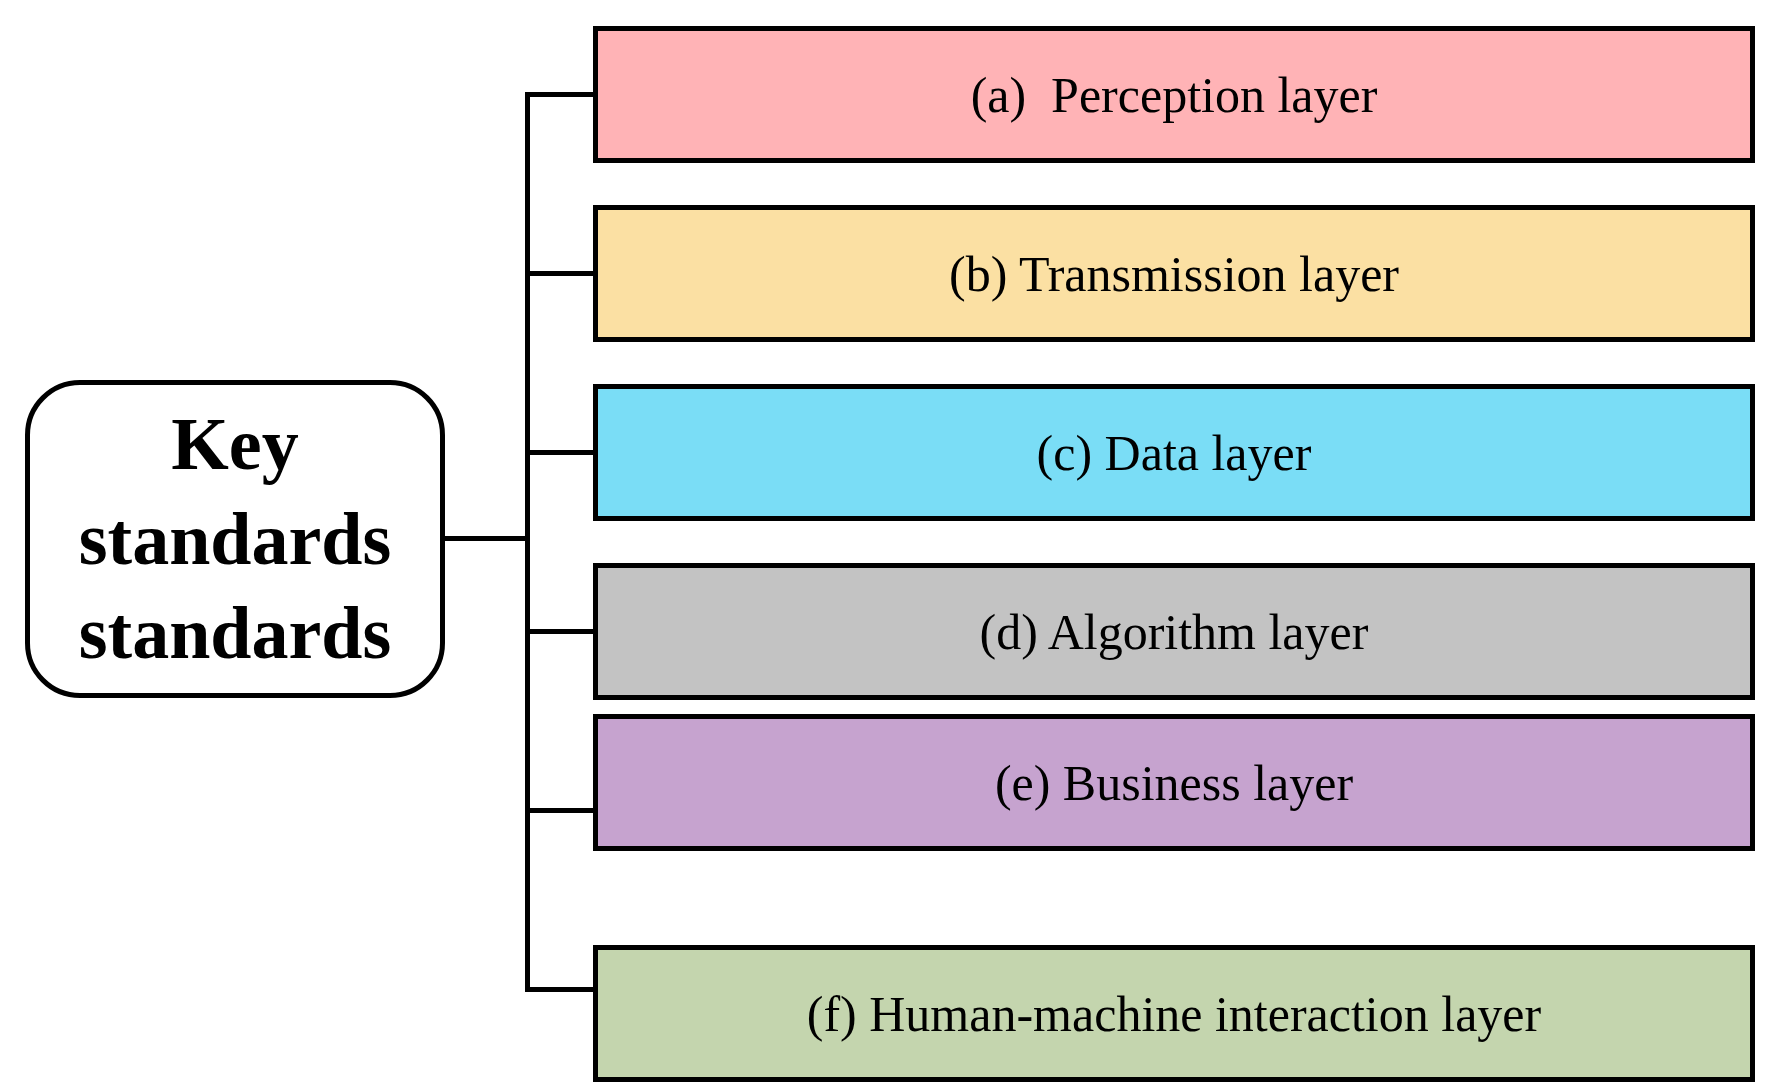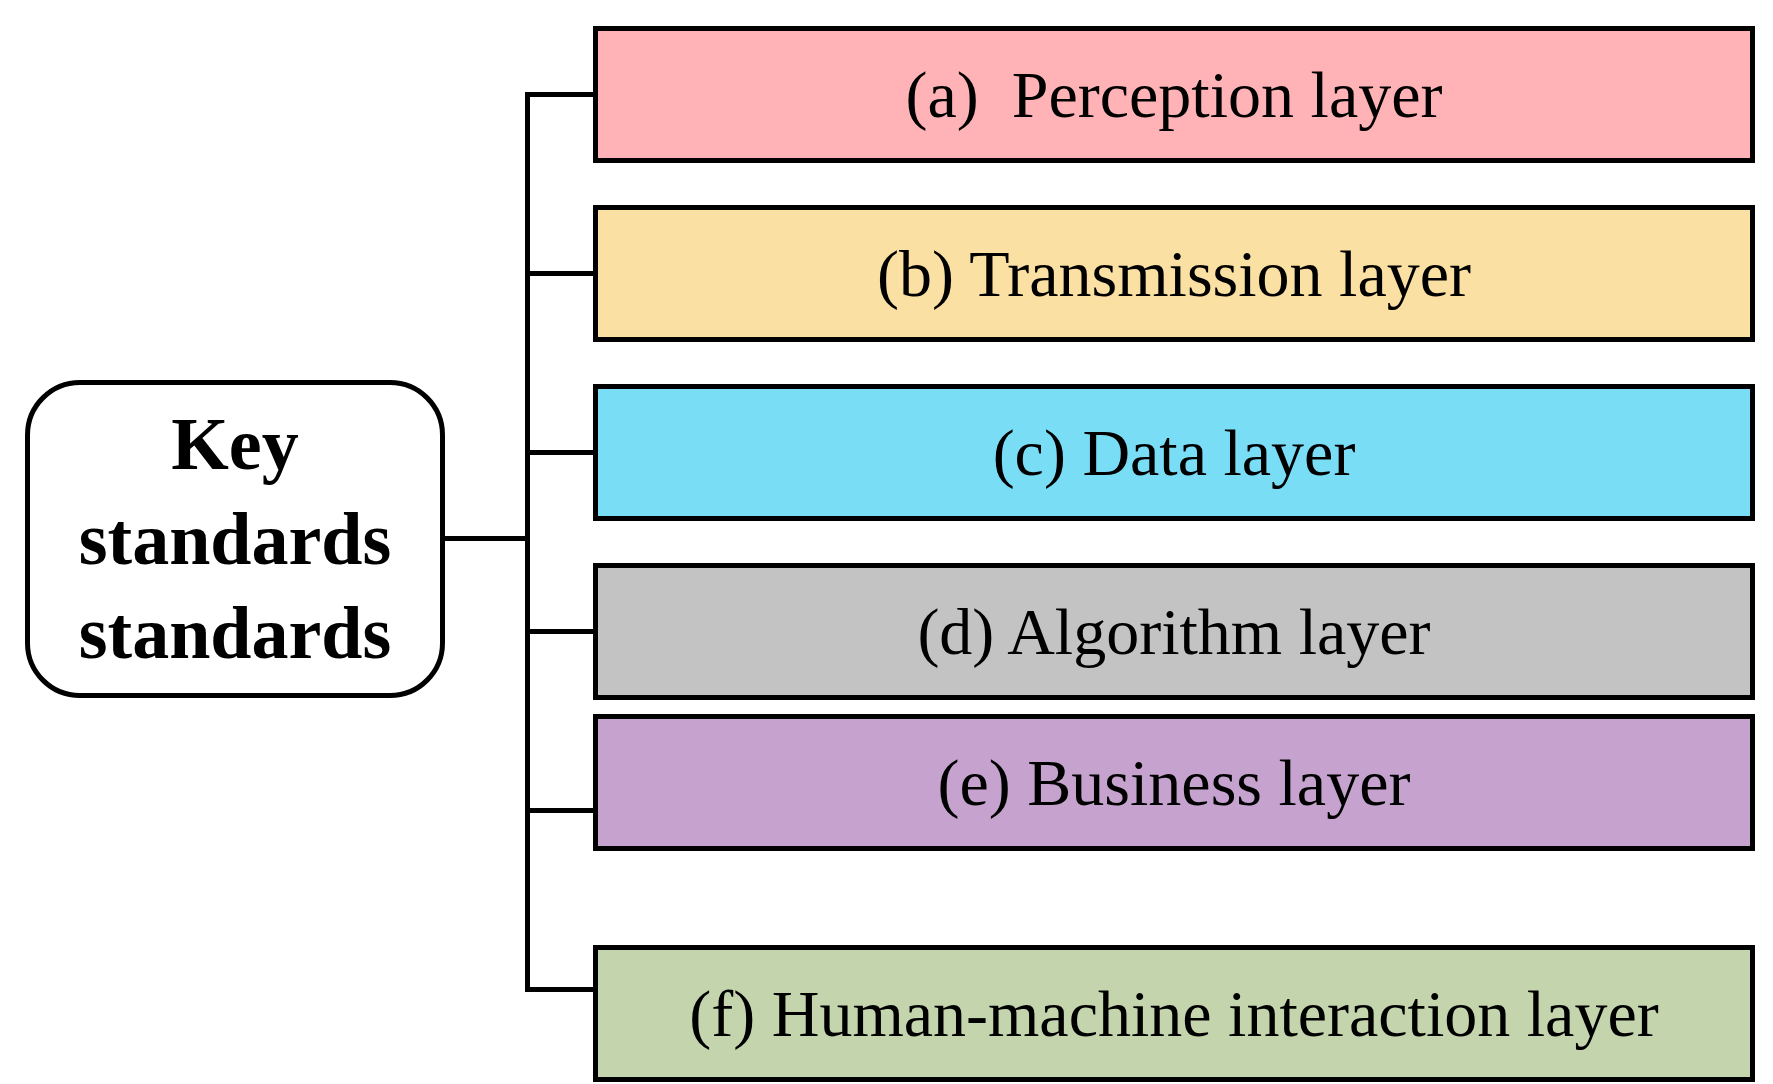--- a/index.html
+++ b/index.html
@@ -64,21 +64,21 @@
     left: 593px;
     width: 1162px;
     height: 137px;
     box-sizing: border-box;
     border: 5px solid #000000;
     display: flex;
     align-items: center;
     justify-content: center;
   }
   .layer-label {
-    font-size: 66px;
+    font-size: 50px;
     line-height: 1;
     white-space: pre;
     text-align: right;
   }
 </style>
 </head>
 <body>
 
 <div id="canvas">
 

